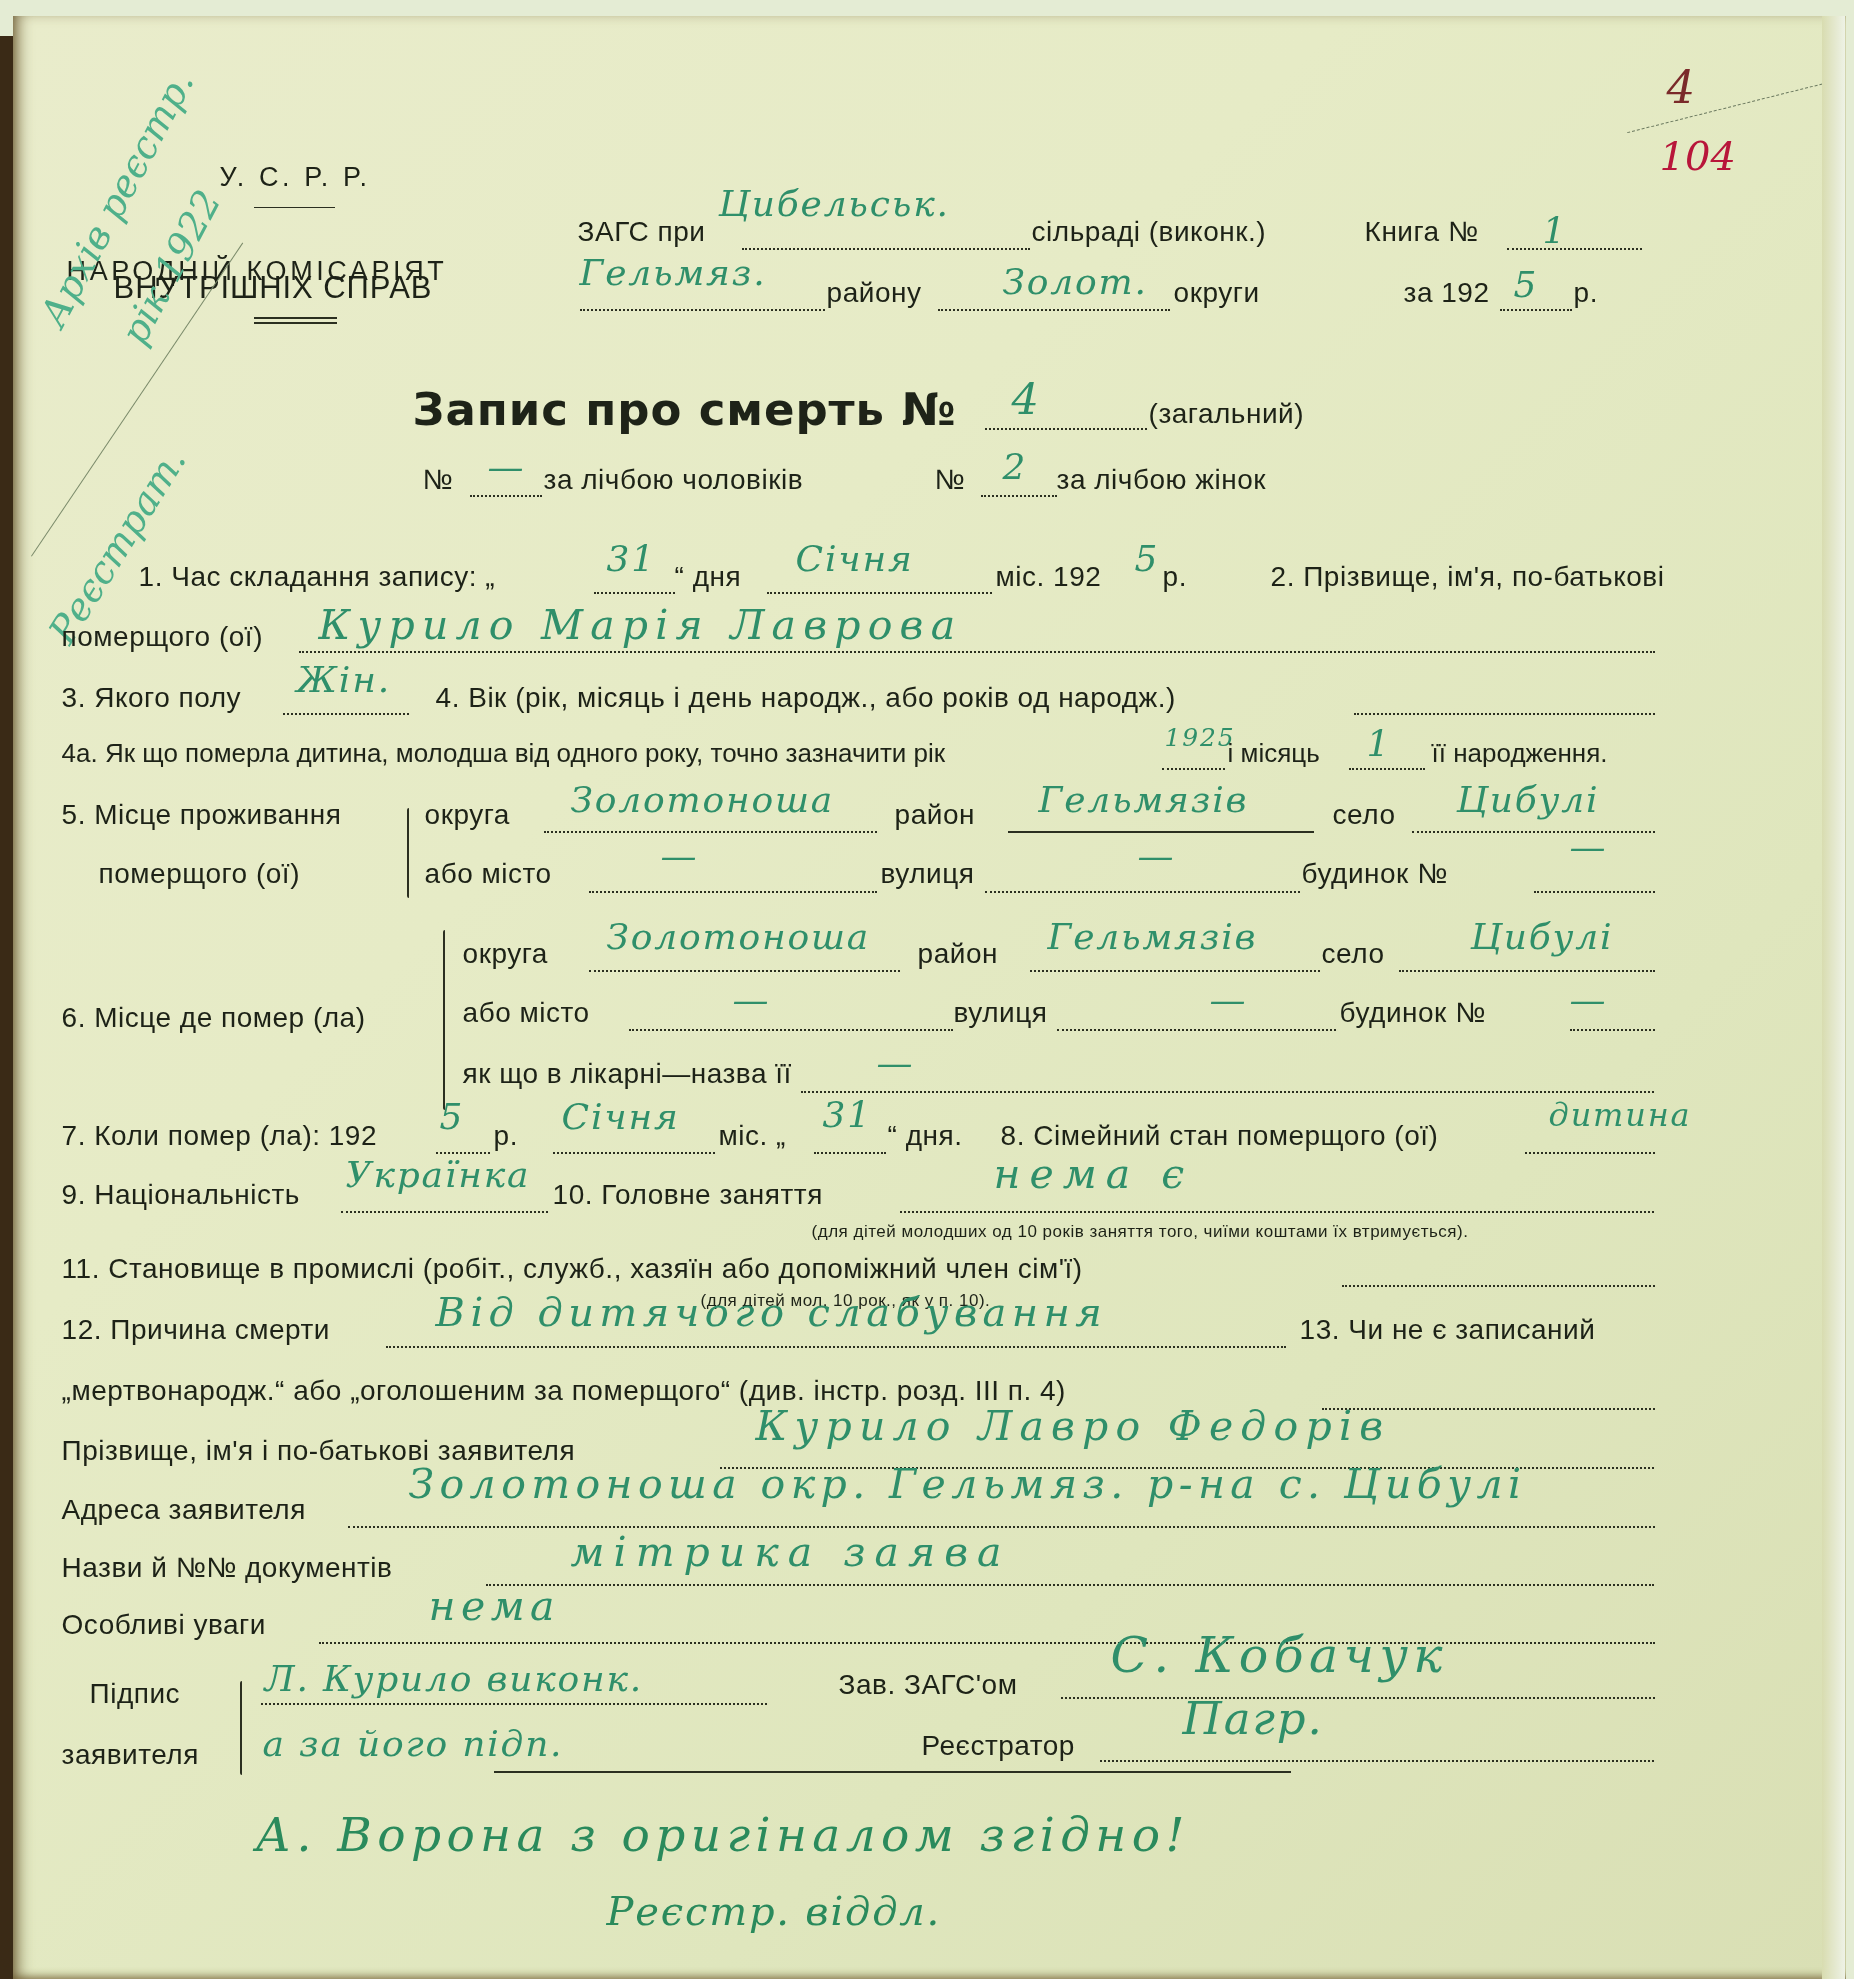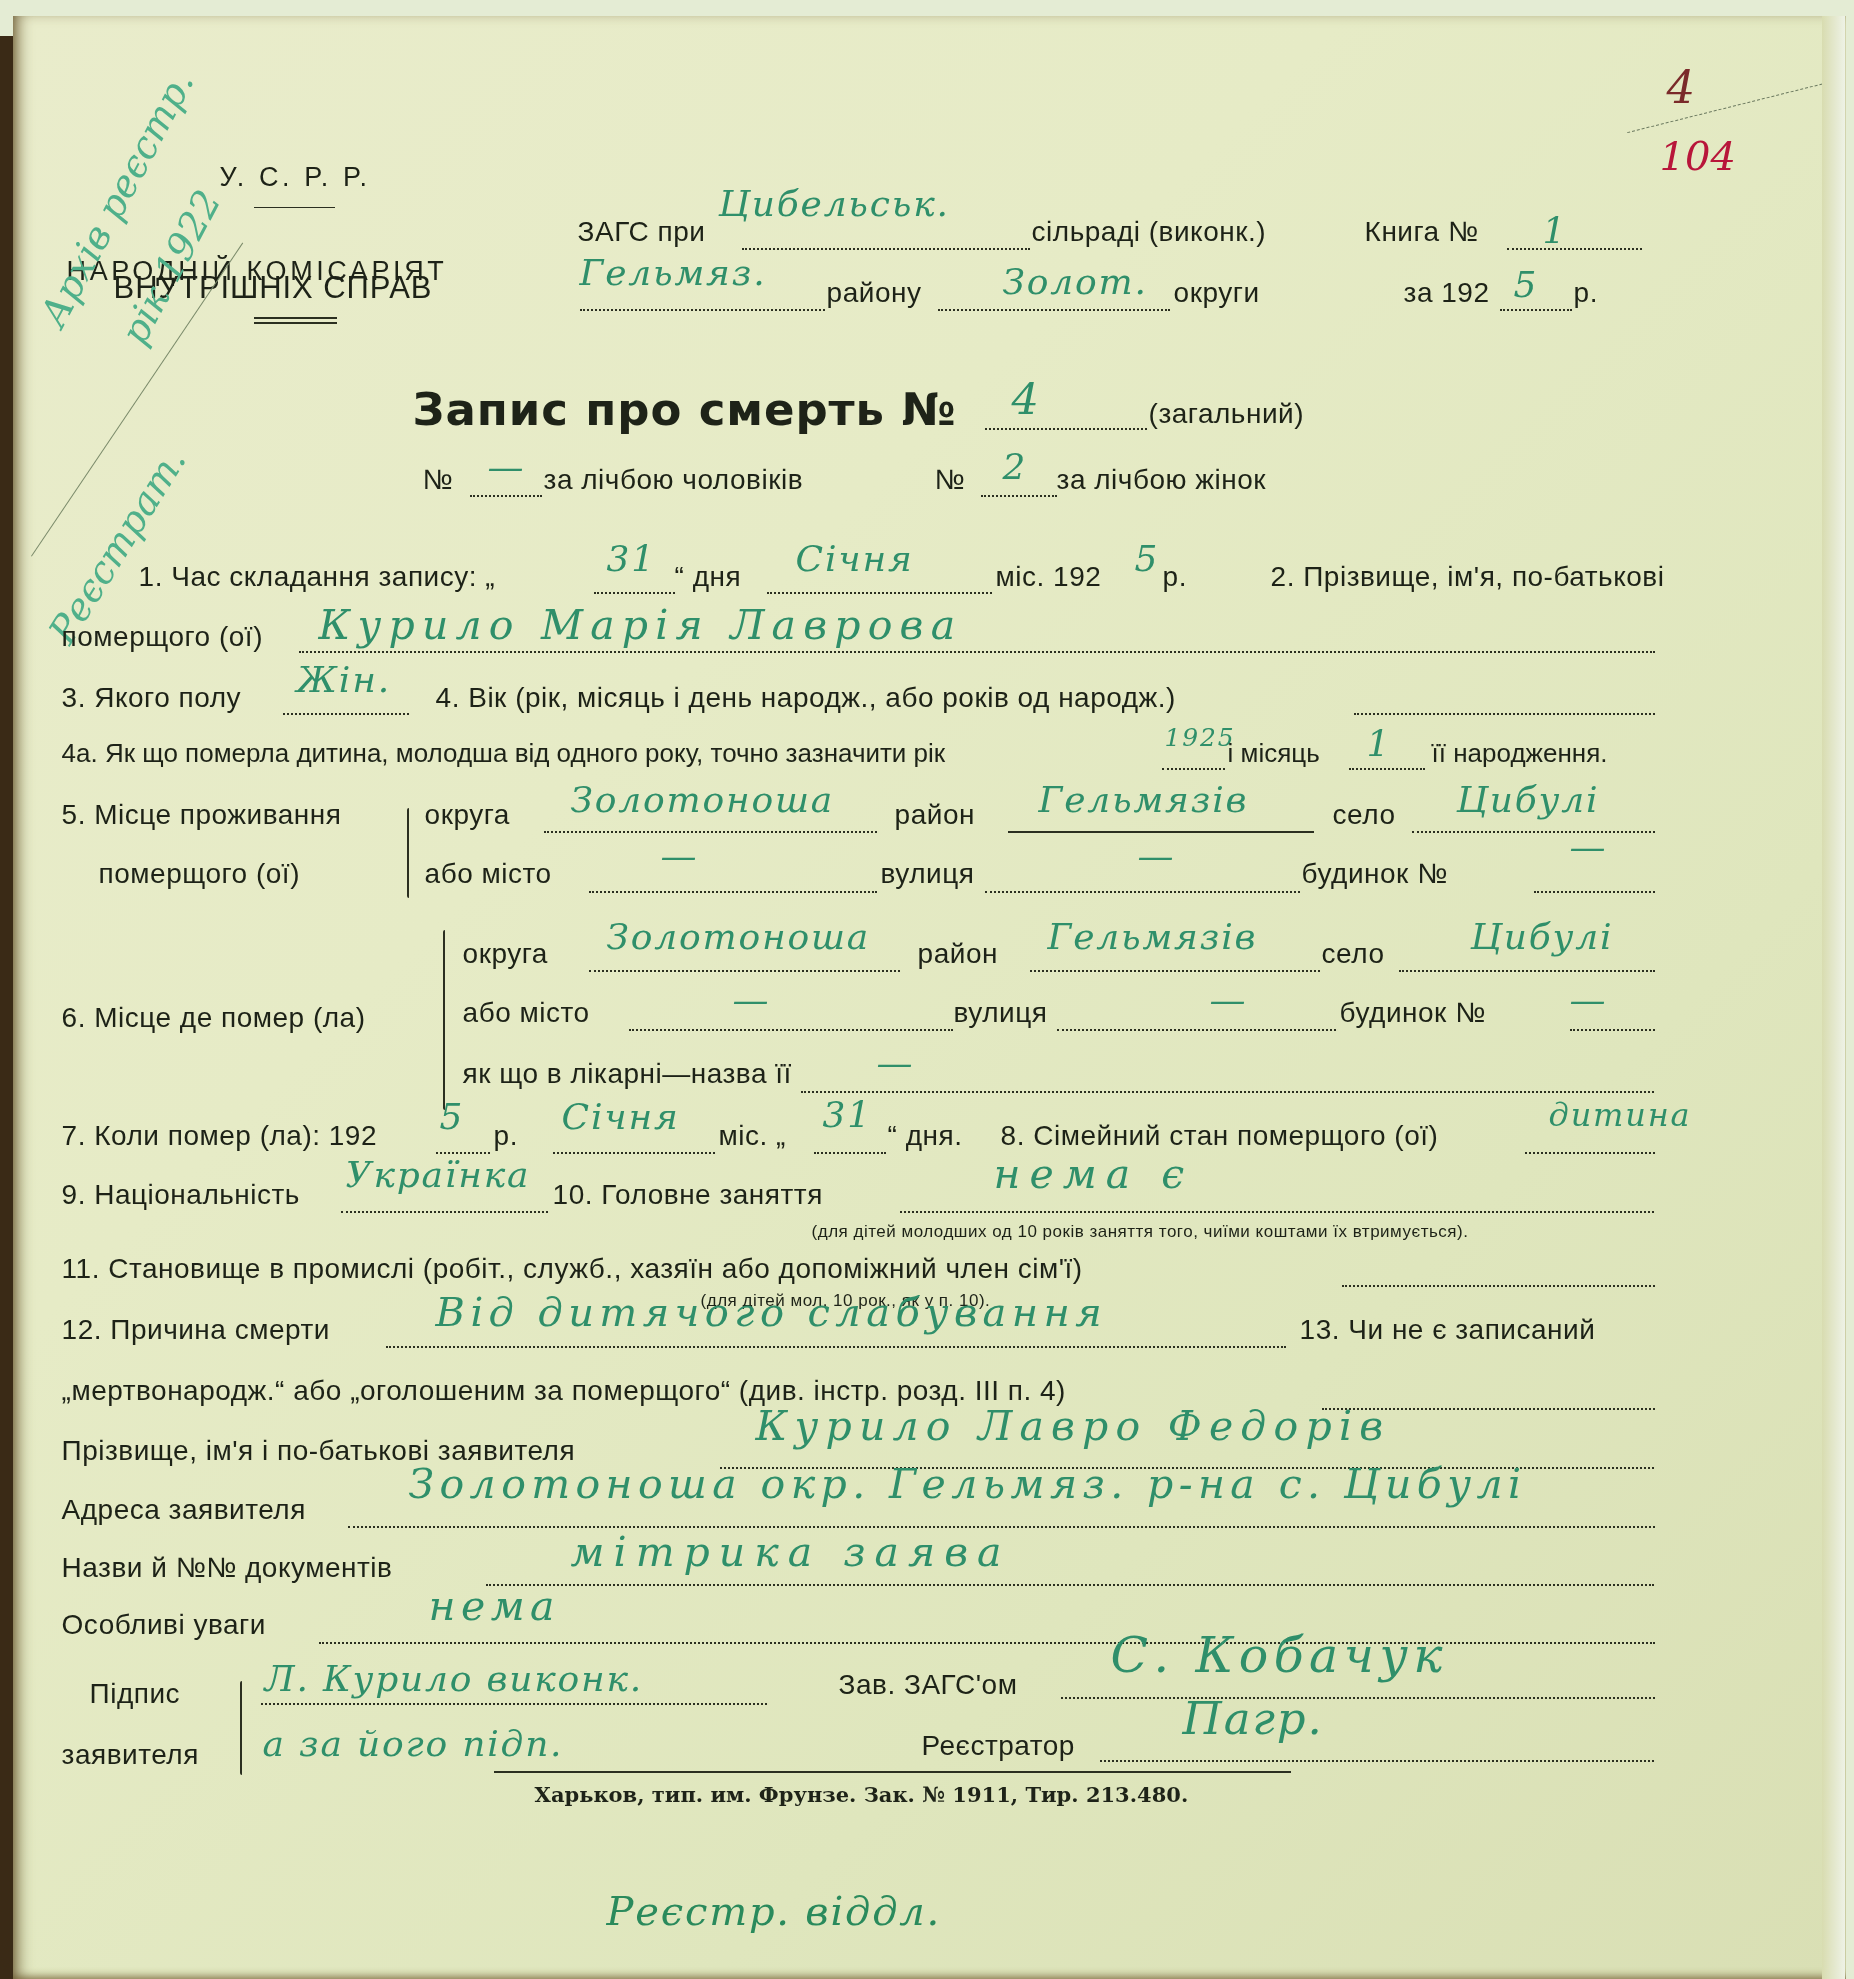--- a/index.html
+++ b/index.html
@@ -214,18 +214,18 @@
   <div class="dots" style="left:248px;top:1687px;width:506px;"></div>
   <div class="abs hw" style="left:250px;top:1707px;font-size:36px;">а за його підп.</div>
   <div class="abs pr" style="left:826px;top:1653px;">Зав. ЗАГС'ом</div>
   <div class="dots" style="left:1048px;top:1681px;width:594px;"></div>
   <div class="abs hw" style="left:1098px;top:1611px;font-size:49px;letter-spacing:5.4px;">С. Кобачук</div>
   <div class="abs pr" style="left:909px;top:1714px;">Реєстратор</div>
   <div class="dots" style="left:1087px;top:1744px;width:554px;"></div>
   <div class="abs hw" style="left:1170px;top:1676px;font-size:45px;">Пагр.</div>
 
   <div class="uline" style="left:481px;top:1755px;width:797px;"></div>
-  <div class="abs serif-print" style="left:522px;top:1766px;">Харьков, тип. им. Фрунзе. Зак. № 1911, Тир. 213.480.</div>
+  <div class="abs hw" style="left:243px;top:1791px;font-size:47px;letter-spacing:5.4px;color:#2a8a5c;">А. Ворона з оригіналом згідно!</div>
   <div class="abs hw" style="left:594px;top:1872px;font-size:40px;color:#2a8a5c;">Реєстр. віддл.</div>
 
   <div style="position:absolute;left:1809px;top:0;width:23.4px;height:1963px;background:linear-gradient(90deg,#d8dcb0,#eef2e6);"></div>
 </div>
 
 
 </body></html>

